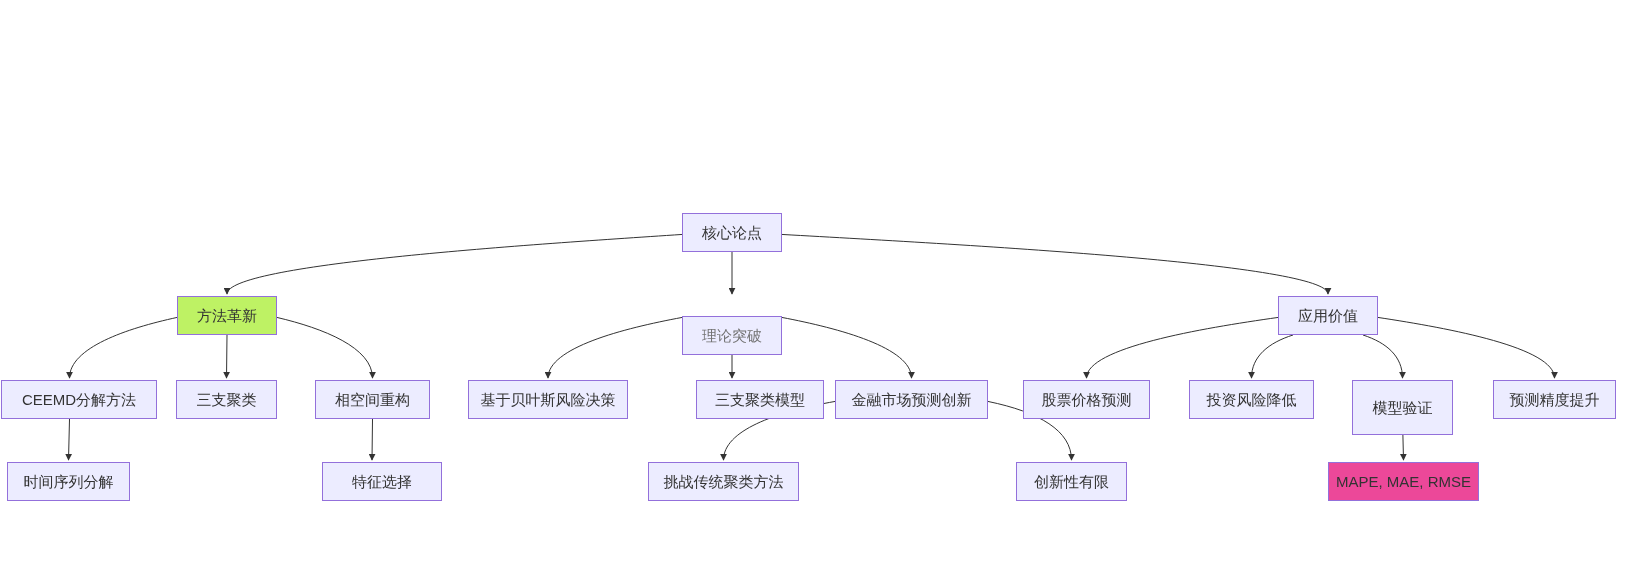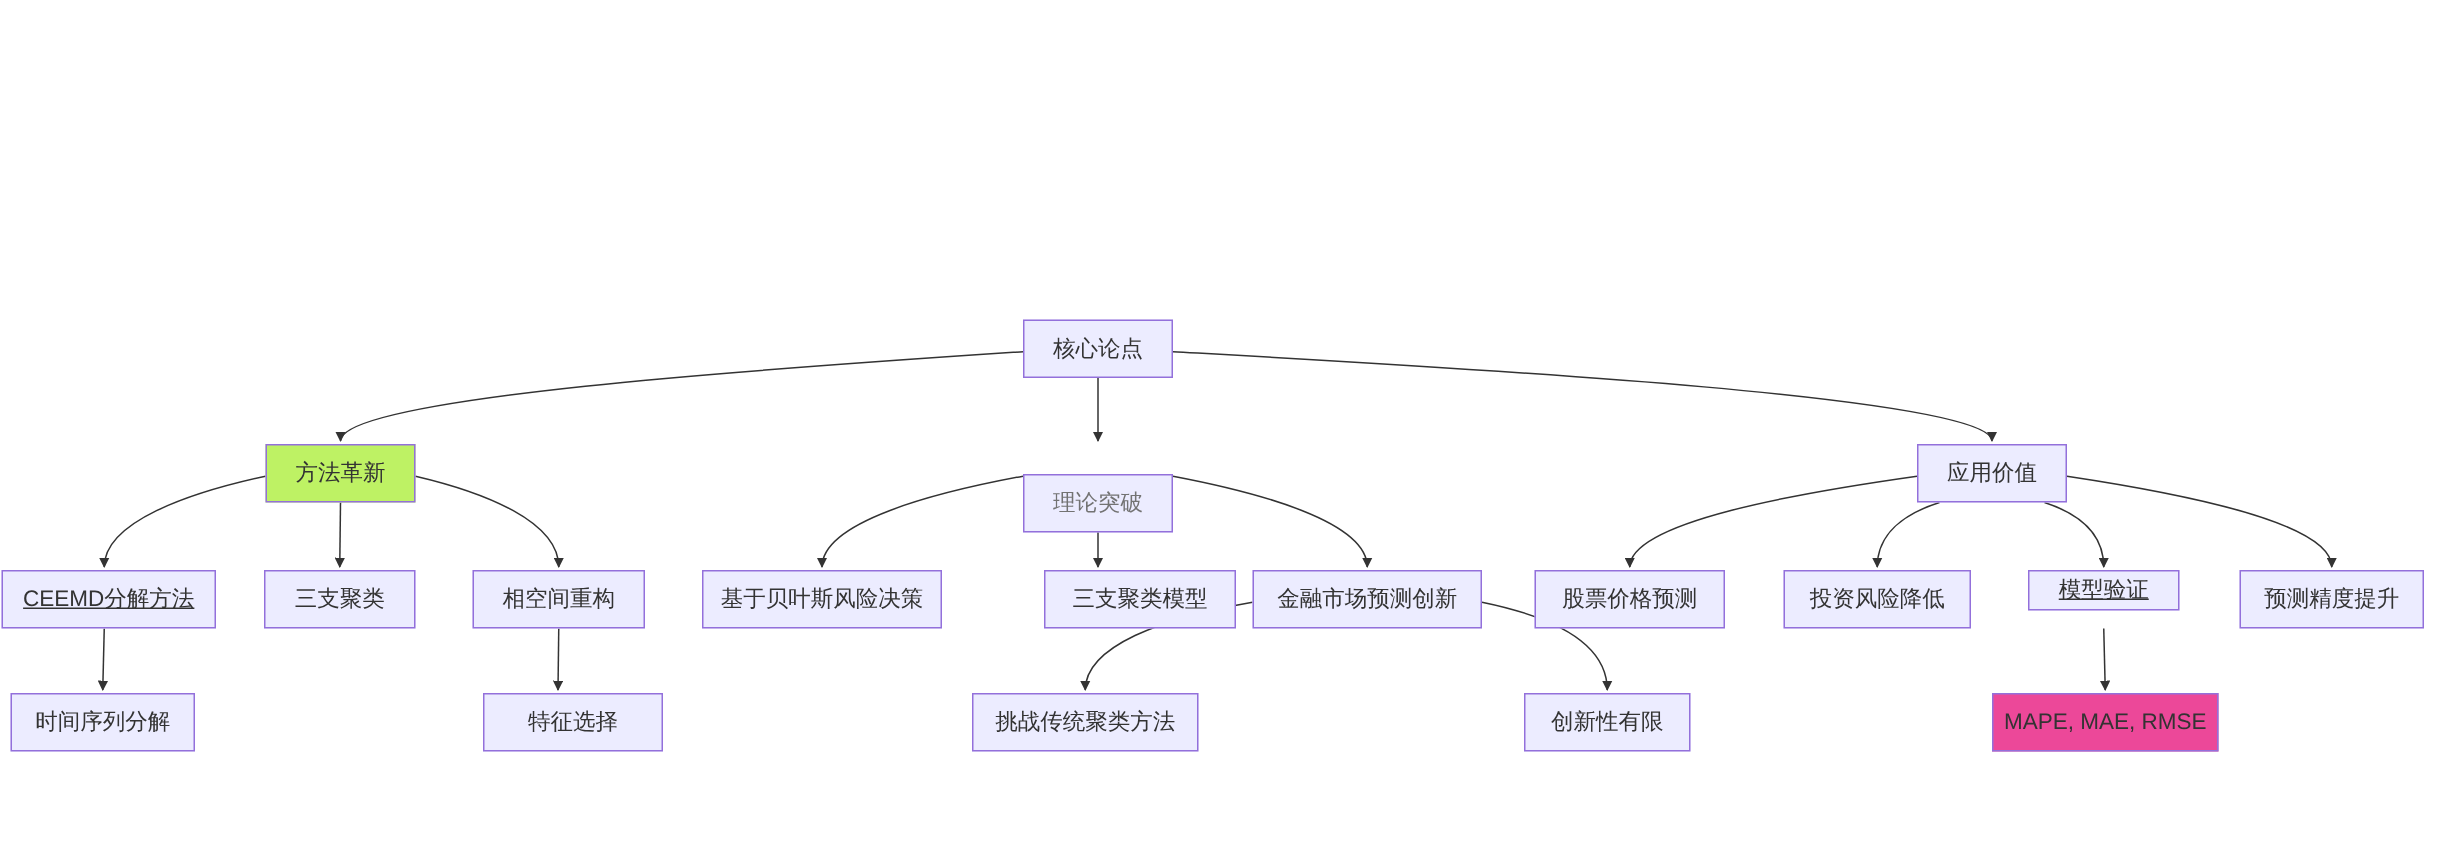--- a/index.html
+++ b/index.html
@@ -78,21 +78,21 @@
       </div>
       <div class="node" style="left: 177px; top: 296px; width: 100px; height: 39px; background: #bef264; border-color: rgb(147, 112, 219); color: rgb(51, 51, 51); justify-content: center;">
         <span>方法革新</span>
       </div>
       <div class="node" style="left: 682px; top: 296px; width: 100px; height: 39px; background: rgb(236, 236, 255); border-color: rgb(147, 112, 219); color: #737373; margin-top: 20px;">
         <span>理论突破</span>
       </div>
       <div class="node" style="left: 1278px; top: 296px; width: 100px; height: 39px; background: rgb(236, 236, 255); border-color: rgb(147, 112, 219); color: rgb(51, 51, 51);">
         <span>应用价值</span>
       </div>
-      <div class="node" style="left: 1px; top: 380px; width: 143px; height: 39px; background: rgb(236, 236, 255); border-color: rgb(147, 112, 219); color: rgb(51, 51, 51); text-decoration: underline;">
+      <div class="node" style="left: 1px; top: 380px; width: 156px; height: 39px; background: rgb(236, 236, 255); border-color: rgb(147, 112, 219); color: rgb(51, 51, 51);">
         <span>CEEMD分解方法</span>
       </div>
       <div class="node" style="left: 176px; top: 380px; width: 101px; height: 39px; background: rgb(236, 236, 255); border-color: rgb(147, 112, 219); color: rgb(51, 51, 51);">
         <span>三支聚类</span>
       </div>
       <div class="node" style="left: 315px; top: 380px; width: 115px; height: 39px; background: rgb(236, 236, 255); border-color: rgb(147, 112, 219); color: rgb(51, 51, 51);">
         <span>相空间重构</span>
       </div>
       <div class="node" style="left: 468px; top: 380px; width: 160px; height: 39px; background: rgb(236, 236, 255); border-color: rgb(147, 112, 219); color: rgb(51, 51, 51);">
         <span>基于贝叶斯风险决策</span>
@@ -102,21 +102,21 @@
       </div>
       <div class="node" style="left: 835px; top: 380px; width: 153px; height: 39px; background: rgb(236, 236, 255); border-color: rgb(147, 112, 219); color: rgb(51, 51, 51);">
         <span>金融市场预测创新</span>
       </div>
       <div class="node" style="left: 1023px; top: 380px; width: 127px; height: 39px; background: rgb(236, 236, 255); border-color: rgb(147, 112, 219); color: rgb(51, 51, 51);">
         <span>股票价格预测</span>
       </div>
       <div class="node" style="left: 1189px; top: 380px; width: 125px; height: 39px; background: rgb(236, 236, 255); border-color: rgb(147, 112, 219); color: rgb(51, 51, 51);">
         <span>投资风险降低</span>
       </div>
-      <div class="node" style="left: 1352px; top: 380px; width: 101px; height: 27px; background: rgb(236, 236, 255); border-color: rgb(147, 112, 219); color: rgb(51, 51, 51); text-decoration: underline;">
+      <div class="node" style="left: 1352px; top: 380px; width: 101px; height: 55px; background: rgb(236, 236, 255); border-color: rgb(147, 112, 219); color: rgb(51, 51, 51);">
         <span>模型验证</span>
       </div>
       <div class="node" style="left: 1493px; top: 380px; width: 123px; height: 39px; background: rgb(236, 236, 255); border-color: rgb(147, 112, 219); color: rgb(51, 51, 51);">
         <span>预测精度提升</span>
       </div>
       <div class="node" style="left: 7px; top: 462px; width: 123px; height: 39px; background: rgb(236, 236, 255); border-color: rgb(147, 112, 219); color: rgb(51, 51, 51);">
         <span>时间序列分解</span>
       </div>
       <div class="node" style="left: 322px; top: 462px; width: 120px; height: 39px; background: rgb(236, 236, 255); border-color: rgb(147, 112, 219); color: rgb(51, 51, 51); align-items: center;">
         <span>特征选择</span>

